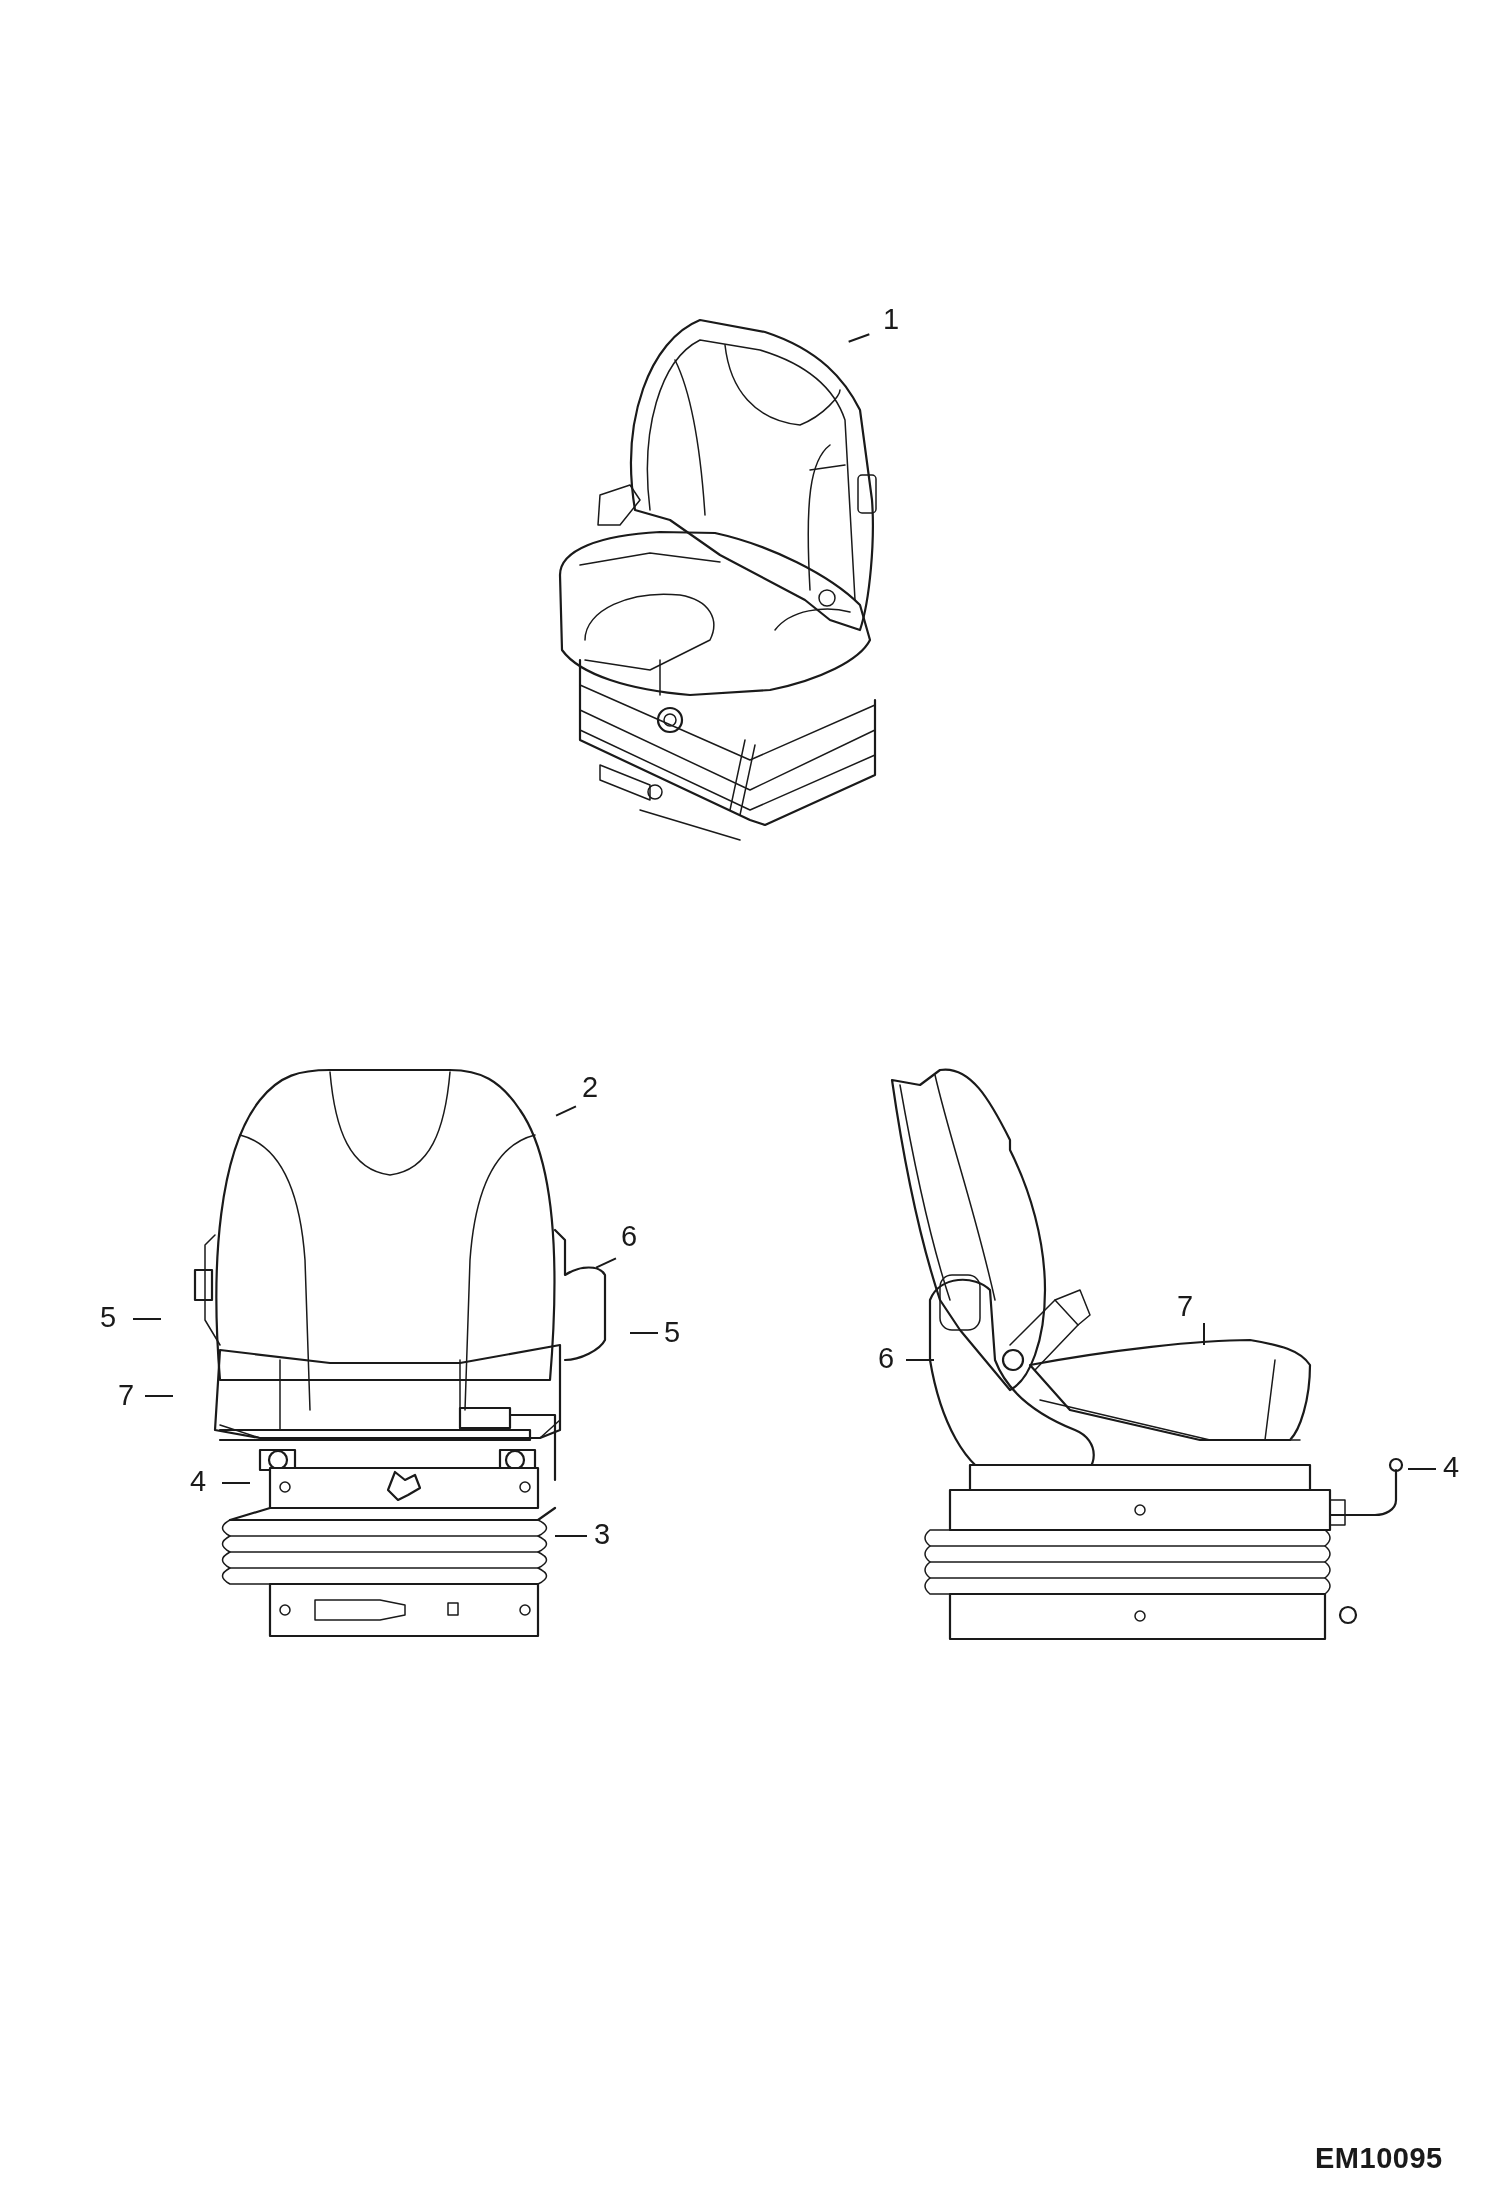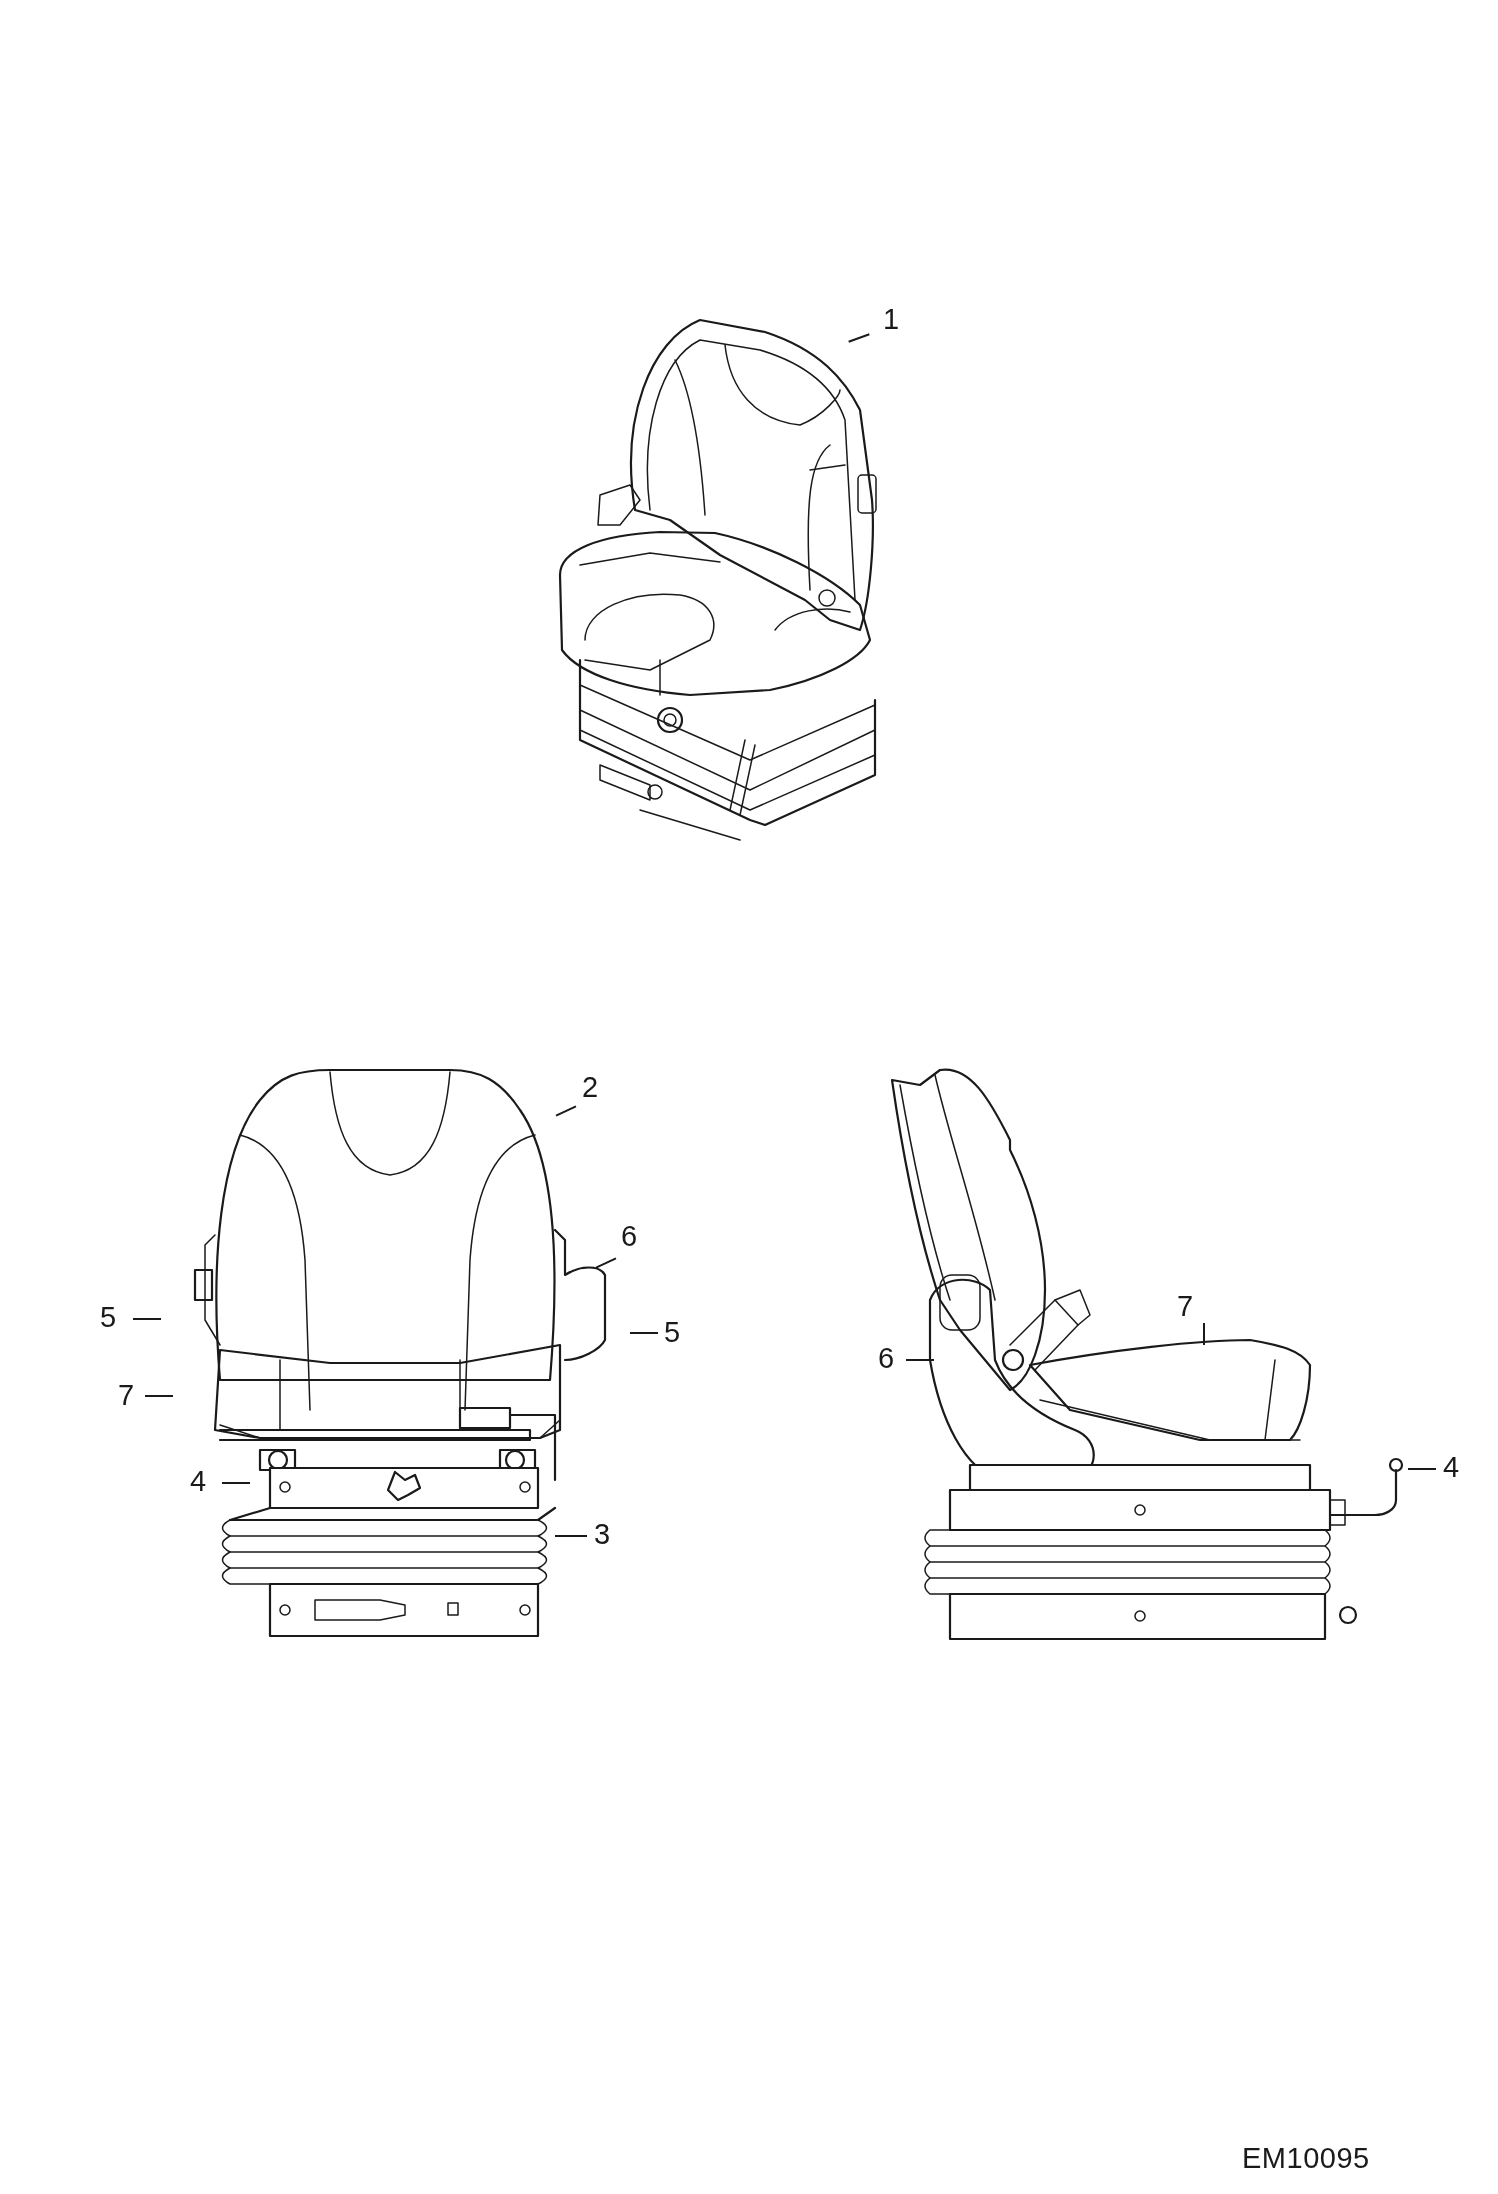--- a/index.html
+++ b/index.html
@@ -5,21 +5,21 @@
   html, body { margin:0; padding:0; background:#ffffff; }
   body { width:1498px; height:2194px; position:relative; overflow:hidden;
          font-family:"Liberation Sans", sans-serif; color:#1a1a1a; }
   .view { position:absolute; }
   .view svg { width:100%; height:100%; display:block; overflow:visible; }
   .ln { fill:none; stroke:#1a1a1a; stroke-width:2.2; stroke-linejoin:round; stroke-linecap:round; }
   .ln-thin { fill:none; stroke:#1a1a1a; stroke-width:1.5; stroke-linejoin:round; stroke-linecap:round; }
   .fillw { fill:#ffffff; }
   .callout { position:absolute; font-size:29px; font-weight:normal; color:#1a1a1a; line-height:1; }
   .leader { position:absolute; height:2px; background:#1a1a1a; }
-  .ref-label { position:absolute; left:1242px; top:2142px; font-size:29px; font-weight:normal; letter-spacing:0.5px; }
+  .ref-label { position:absolute; left:1315px; top:2142px; font-size:29px; font-weight:bold; letter-spacing:0.5px; }
 </style>
 </head>
 <body>
 
 <div class="view" style="left:540px; top:300px; width:380px; height:540px;">
   <svg viewBox="0 0 380 540">
 
     <path class="ln" d="M95 210 C80 120 110 40 160 20 L225 32 C280 50 305 80 320 110 L332 200 C335 240 330 300 320 330 L290 320 L265 300 L180 255 L130 220 Z"></path>
     <path class="ln-thin" d="M110 210 C100 130 120 60 160 40 L220 50 C270 65 295 90 305 120 L315 300"></path>
     <path class="ln-thin" d="M185 45 C190 90 215 120 260 125 C285 115 300 95 300 90"></path>

